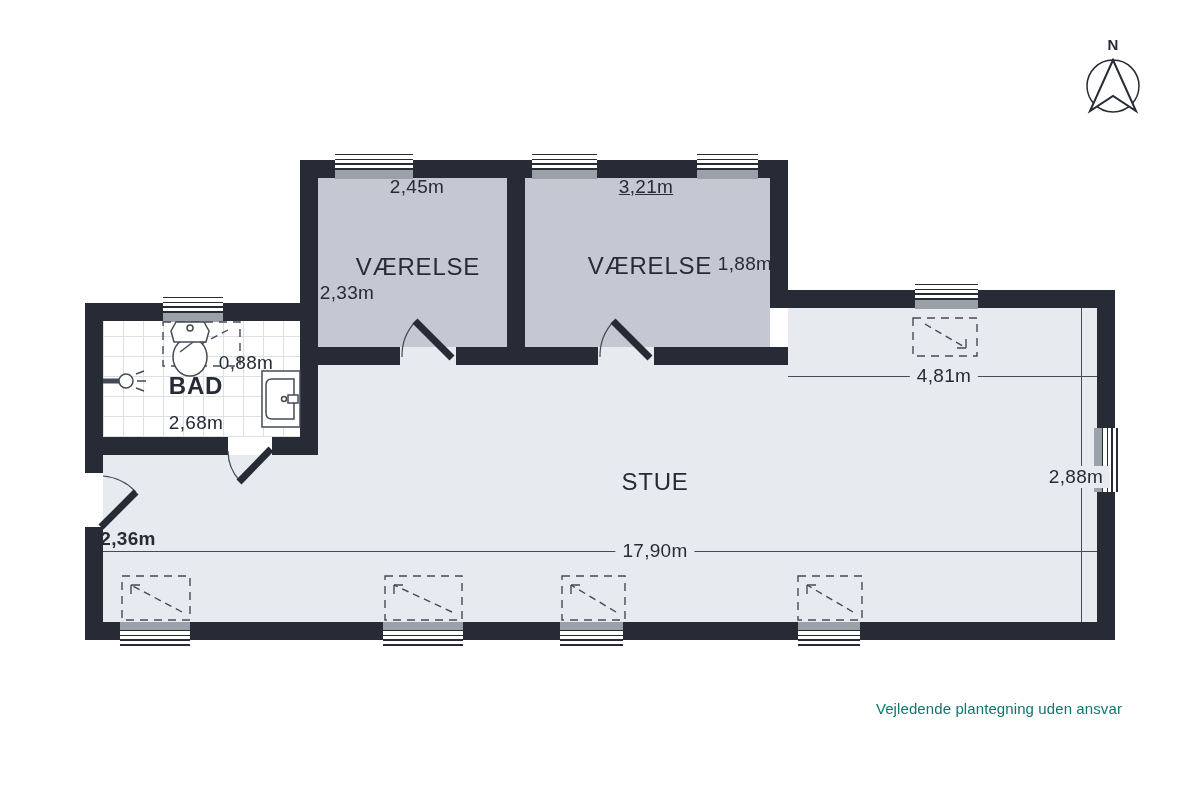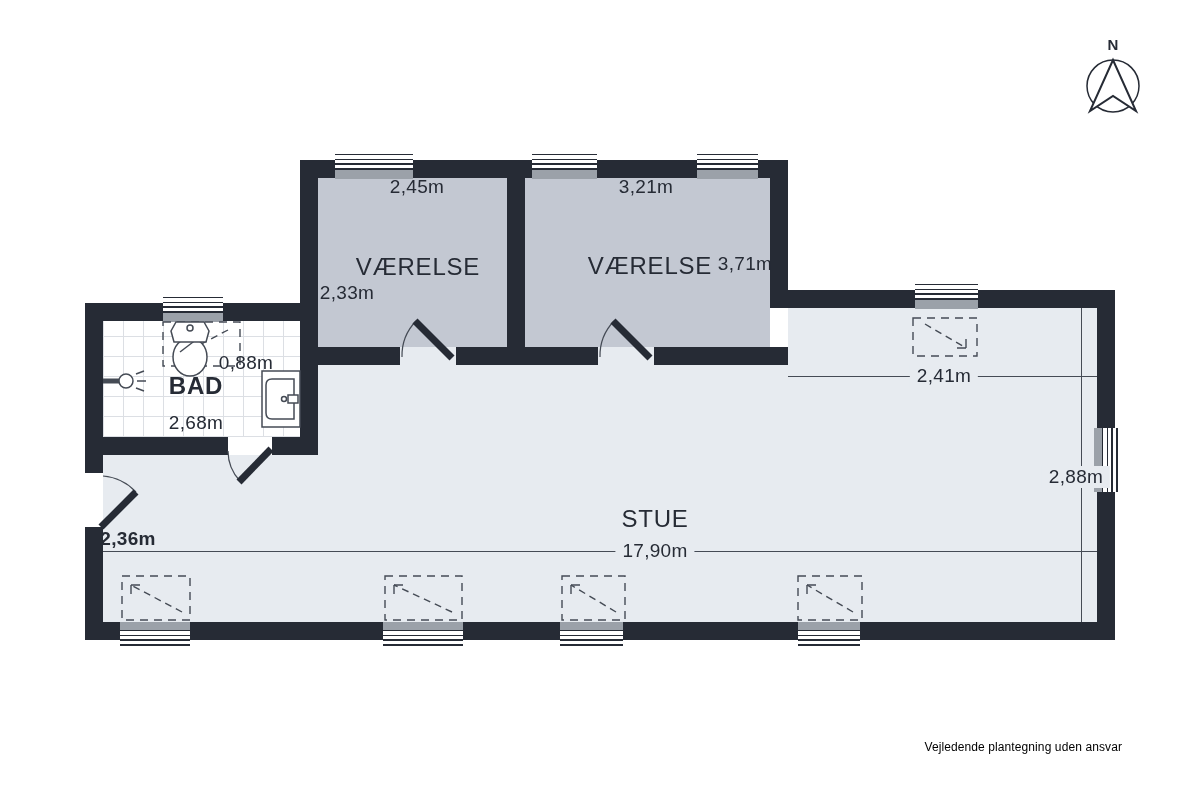--- a/index.html
+++ b/index.html
@@ -21,21 +21,21 @@
       var(--wall) 9.5px 11px,#fff 11px 14.5px,var(--wall) 14.5px 16px);}
   .win-v{position:absolute;width:16px;background:linear-gradient(to right,
       var(--wall) 0 1.5px,#fff 1.5px 5px,var(--wall) 5px 6.5px,#fff 6.5px 9.5px,
       var(--wall) 9.5px 11px,#fff 11px 14.5px,var(--wall) 14.5px 16px);}
   .sill{position:absolute;background:var(--sill);}
   .lbl{position:absolute;transform:translate(-50%,-50%);white-space:nowrap;
        font-size:19px;letter-spacing:0.3px;}
   .lbl.bg-stue{background:var(--stue-floor);padding:0 7px;}
   .room-name{font-size:24px;letter-spacing:0.8px;}
   .compass-n{font-size:15px;font-weight:bold;}
-  .disclaimer{position:absolute;right:78px;top:740px;font-size:12px;color:#000000;letter-spacing:0.1px;}
+  .disclaimer{position:absolute;right:78px;top:700px;font-size:15px;color:#0f766e;letter-spacing:0.1px;}
   svg.overlay{position:absolute;left:0;top:0;pointer-events:none;}
   .leaf{stroke:var(--wall);stroke-width:7;}
   .arc{fill:none;stroke:var(--symbol);stroke-width:1.2;}
   .dsq{fill:none;stroke:var(--symbol);stroke-width:1.4;stroke-dasharray:8 6;}
   .darrow{fill:none;stroke:var(--symbol);stroke-width:1.4;stroke-dasharray:7 5;}
   .dhead{fill:none;stroke:var(--symbol);stroke-width:1.4;}
   .fix{fill:#fff;stroke:var(--symbol);stroke-width:1.5;}
   .fixline{fill:none;stroke:var(--symbol);stroke-width:1.5;}
   .compassline{fill:none;stroke:var(--wall);stroke-width:1.5;}
   .compassarrow{fill:#fff;stroke:var(--wall);stroke-width:2;stroke-linejoin:miter;}
@@ -163,29 +163,29 @@
       <path class="fixline" d="M 136 374 L 144 371 M 137 381 L 146 381 M 136 388 L 144 391"></path>
     </g>
 
     <g>
       <circle class="compassline" cx="1113" cy="86" r="26"></circle>
       <path class="compassarrow" d="M 1113 60 L 1090 111 L 1113 96 L 1136 111 Z"></path>
     </g>
   </svg>
 
   <div class="lbl" style="left:417px;top:187px;">2,45m</div>
-  <div class="lbl" style="left:646px;top:187px;">3,21m</div>
+  <div class="lbl" style="left:646px;top:187px;text-decoration:underline;">3,21m</div>
   <div class="lbl room-name" style="left:418px;top:267px;">VÆRELSE</div>
   <div class="lbl room-name" style="left:650px;top:266px;">VÆRELSE</div>
   <div class="lbl" style="left:347px;top:293px;">2,33m</div>
-  <div class="lbl" style="left:745px;top:264px;">3,71m</div>
+  <div class="lbl" style="left:745px;top:264px;">1,88m</div>
   <div class="lbl room-name" style="left:196px;top:386px;font-weight:bold;">BAD</div>
   <div class="lbl" style="left:246px;top:363px;">0,88m</div>
   <div class="lbl" style="left:196px;top:423px;">2,68m</div>
   <div class="lbl" style="left:128px;top:539px;font-weight:bold;">2,36m</div>
-  <div class="lbl room-name" style="left:655px;top:482px;margin-top:37px;">STUE</div>
+  <div class="lbl room-name" style="left:655px;top:482px;">STUE</div>
   <div class="lbl bg-stue" style="left:655px;top:551px;">17,90m</div>
-  <div class="lbl bg-stue" style="left:944px;top:376px;">2,41m</div>
+  <div class="lbl bg-stue" style="left:944px;top:376px;">4,81m</div>
   <div class="lbl bg-stue" style="left:1076px;top:477px;">2,88m</div>
   <div class="lbl compass-n" style="left:1113px;top:44px;">N</div>
   <div class="disclaimer">Vejledende plantegning uden ansvar</div>
 
 </div>
 
 </body></html>

